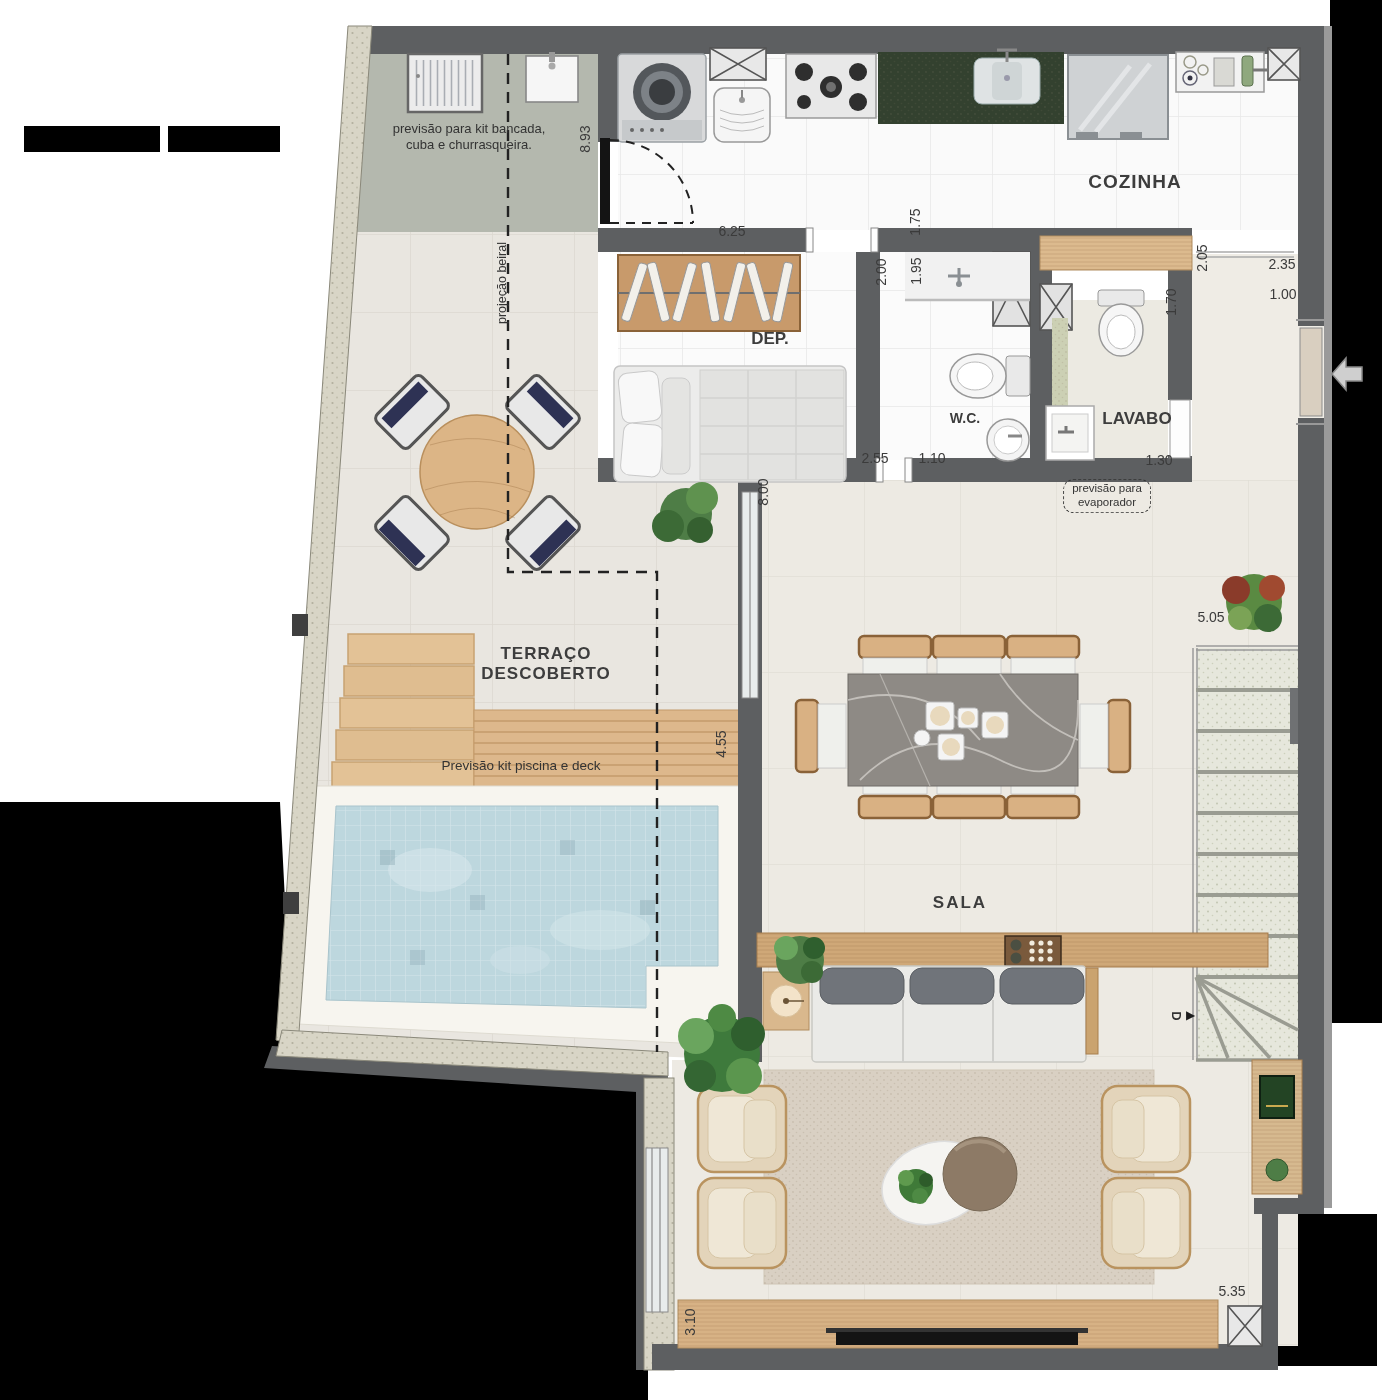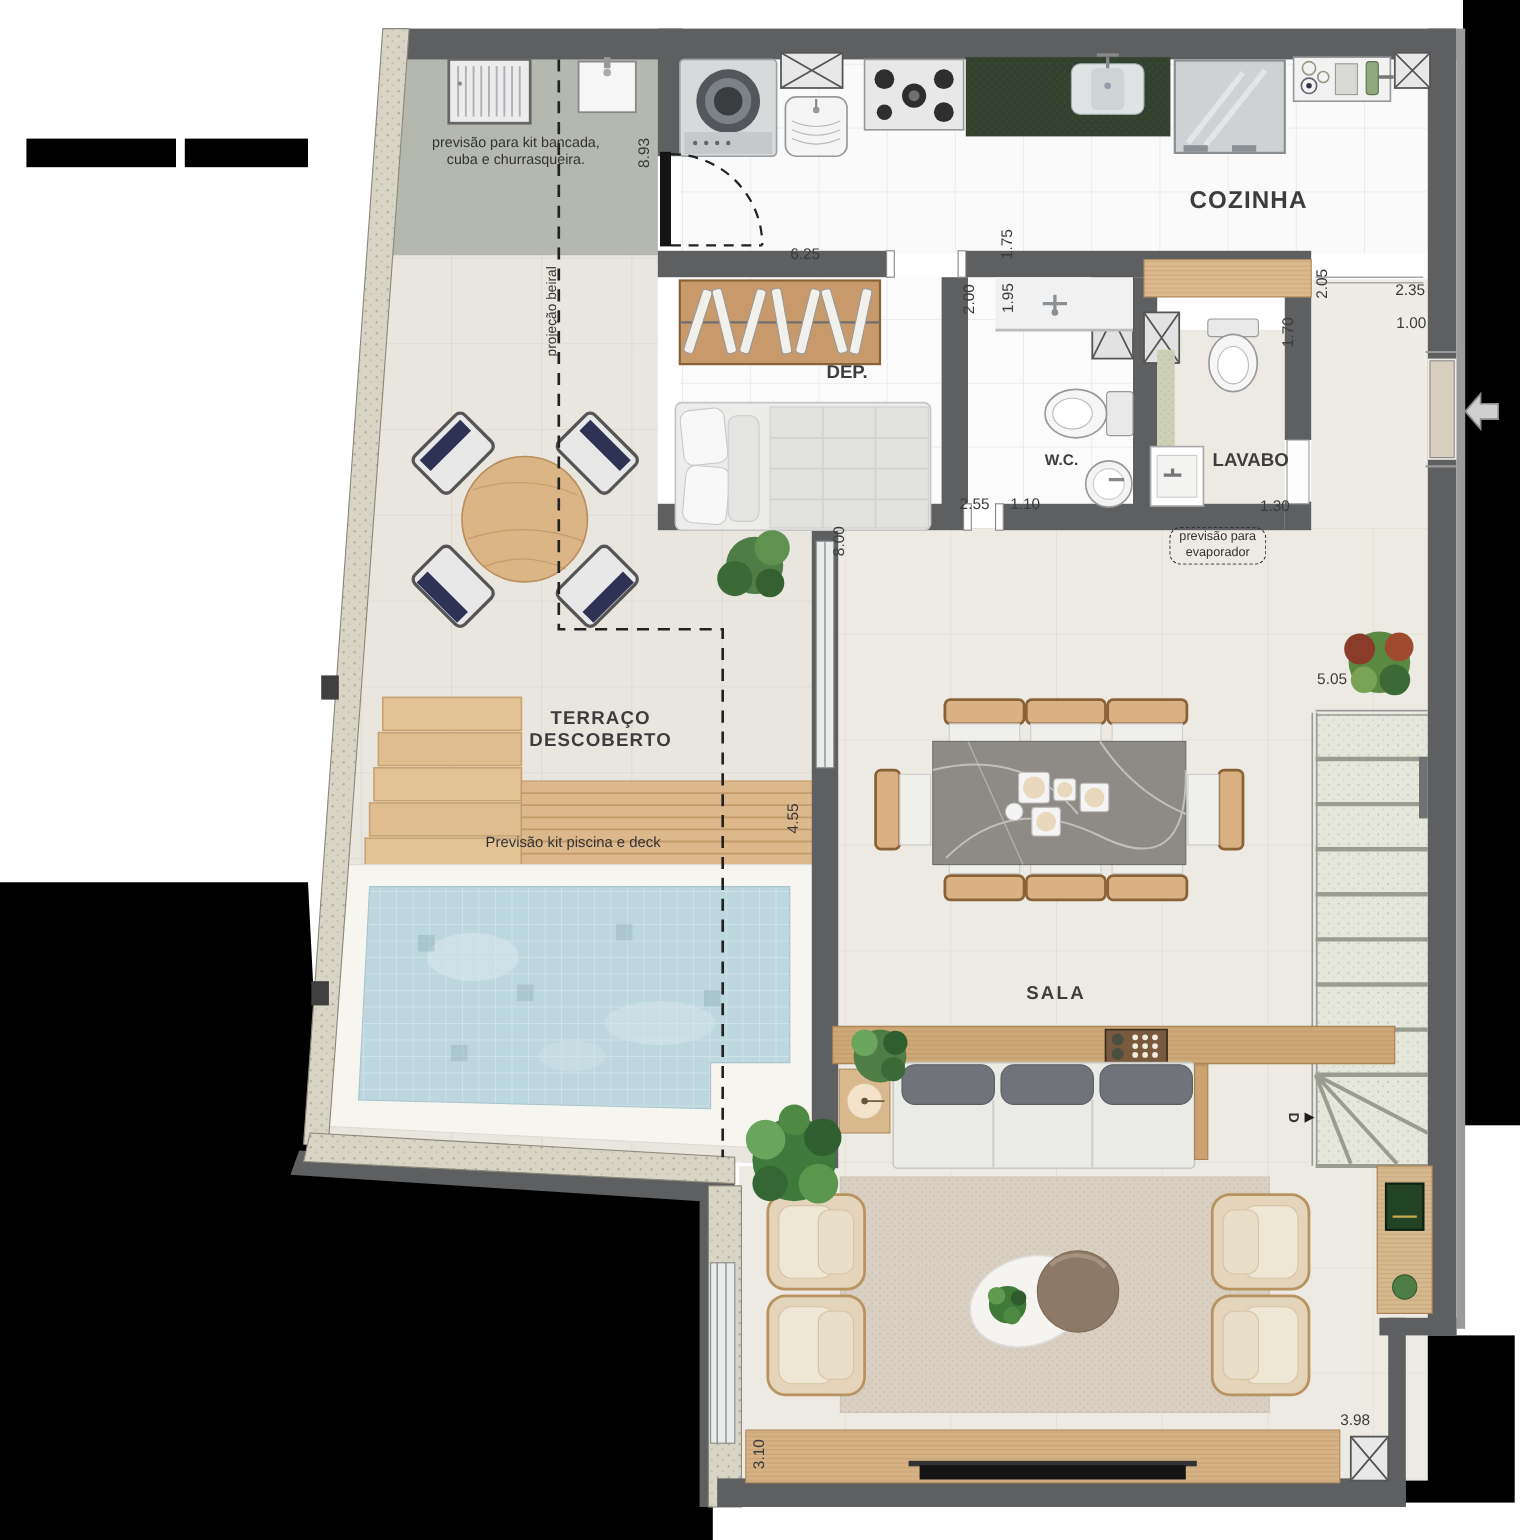--- a/index.html
+++ b/index.html
@@ -512,21 +512,21 @@
           <rect x="905" y="458" width="7" height="24"></rect>
   </g>
 </g>
 </svg>
 
 <div id="bar1" class="logo-bar"></div>
 <div id="bar2" class="logo-bar"></div>
 
 <div id="labels">
   <span class="stairs-arrow" style="left:1186px;top:1008px;position:absolute;">▶</span>
-<div class="lbl room" style="left: 1135px; top: 182px; font-size: 22px; letter-spacing: 1px; transform: translate(-50%, -50%);">COZINHA</div>
+<div class="lbl room" style="left: 1135px; top: 182px; font-size: 19px; letter-spacing: 1px; transform: translate(-50%, -50%);">COZINHA</div>
       <div class="lbl room" style="left: 770px; top: 339px; font-size: 17px; transform: translate(-50%, -50%);">DEP.</div>
       <div class="lbl room" style="left: 965px; top: 418px; font-size: 14px; transform: translate(-50%, -50%);">W.C.</div>
       <div class="lbl room" style="left: 1137px; top: 419px; font-size: 17px; transform: translate(-50%, -50%);">LAVABO</div>
       <div class="lbl room" style="left: 546px; top: 664px; font-size: 17px; letter-spacing: 1px; transform: translate(-50%, -50%);">TERRAÇO
 DESCOBERTO</div>
       <div class="lbl room" style="left: 960px; top: 903px; font-size: 17px; letter-spacing: 2px; transform: translate(-50%, -50%);">SALA</div>
       <div class="lbl note" style="left: 469px; top: 137px; font-size: 13px; transform: translate(-50%, -50%);">previsão para kit bancada,
 cuba e churrasqueira.</div>
       <div class="lbl note" style="left: 502px; top: 283px; font-size: 12.5px; transform: translate(-50%, -50%) rotate(-90deg);">projeção beiral</div>
       <div class="lbl note" style="left: 521px; top: 766px; font-size: 13.5px; transform: translate(-50%, -50%);">Previsão kit piscina e deck</div>
@@ -535,23 +535,23 @@
       <div class="lbl note" style="left: 1176px; top: 1016px; font-size: 13px; font-weight: 700; transform: translate(-50%, -50%) rotate(90deg);">D</div>
       <div class="lbl dim" style="left: 585px; top: 139px; transform: translate(-50%, -50%) rotate(-90deg);">8.93</div>
       <div class="lbl dim" style="left: 732px; top: 231px; transform: translate(-50%, -50%);">6.25</div>
       <div class="lbl dim" style="left: 915px; top: 222px; transform: translate(-50%, -50%) rotate(-90deg);">1.75</div>
       <div class="lbl dim" style="left: 881px; top: 272px; transform: translate(-50%, -50%) rotate(-90deg);">2.00</div>
       <div class="lbl dim" style="left: 916px; top: 271px; transform: translate(-50%, -50%) rotate(-90deg);">1.95</div>
       <div class="lbl dim" style="left: 1202px; top: 258px; transform: translate(-50%, -50%) rotate(-90deg);">2.05</div>
       <div class="lbl dim" style="left: 1282px; top: 264px; transform: translate(-50%, -50%);">2.35</div>
       <div class="lbl dim" style="left: 1283px; top: 294px; transform: translate(-50%, -50%);">1.00</div>
       <div class="lbl dim" style="left: 1171px; top: 302px; transform: translate(-50%, -50%) rotate(-90deg);">1.70</div>
-      <div class="lbl dim" style="left: 875px; top: 458px; transform: translate(-50%, -50%); margin-left: 11px;">2.55</div>
+      <div class="lbl dim" style="left: 875px; top: 458px; transform: translate(-50%, -50%);">2.55</div>
       <div class="lbl dim" style="left: 932px; top: 458px; transform: translate(-50%, -50%);">1.10</div>
       <div class="lbl dim" style="left: 1159px; top: 460px; transform: translate(-50%, -50%);">1.30</div>
       <div class="lbl dim" style="left: 763px; top: 492px; transform: translate(-50%, -50%) rotate(-90deg);">8.00</div>
       <div class="lbl dim" style="left: 1211px; top: 617px; transform: translate(-50%, -50%);">5.05</div>
       <div class="lbl dim" style="left: 721px; top: 744px; transform: translate(-50%, -50%) rotate(-90deg);">4.55</div>
       <div class="lbl dim" style="left: 690px; top: 1322px; transform: translate(-50%, -50%) rotate(-90deg);">3.10</div>
-      <div class="lbl dim" style="left: 1232px; top: 1291px; transform: translate(-50%, -50%);">3.98</div>
+      <div class="lbl dim" style="left: 1232px; top: 1291px; transform: translate(-50%, -50%);">5.35</div>
     </div>
 
 </div>
 
 </body></html>

